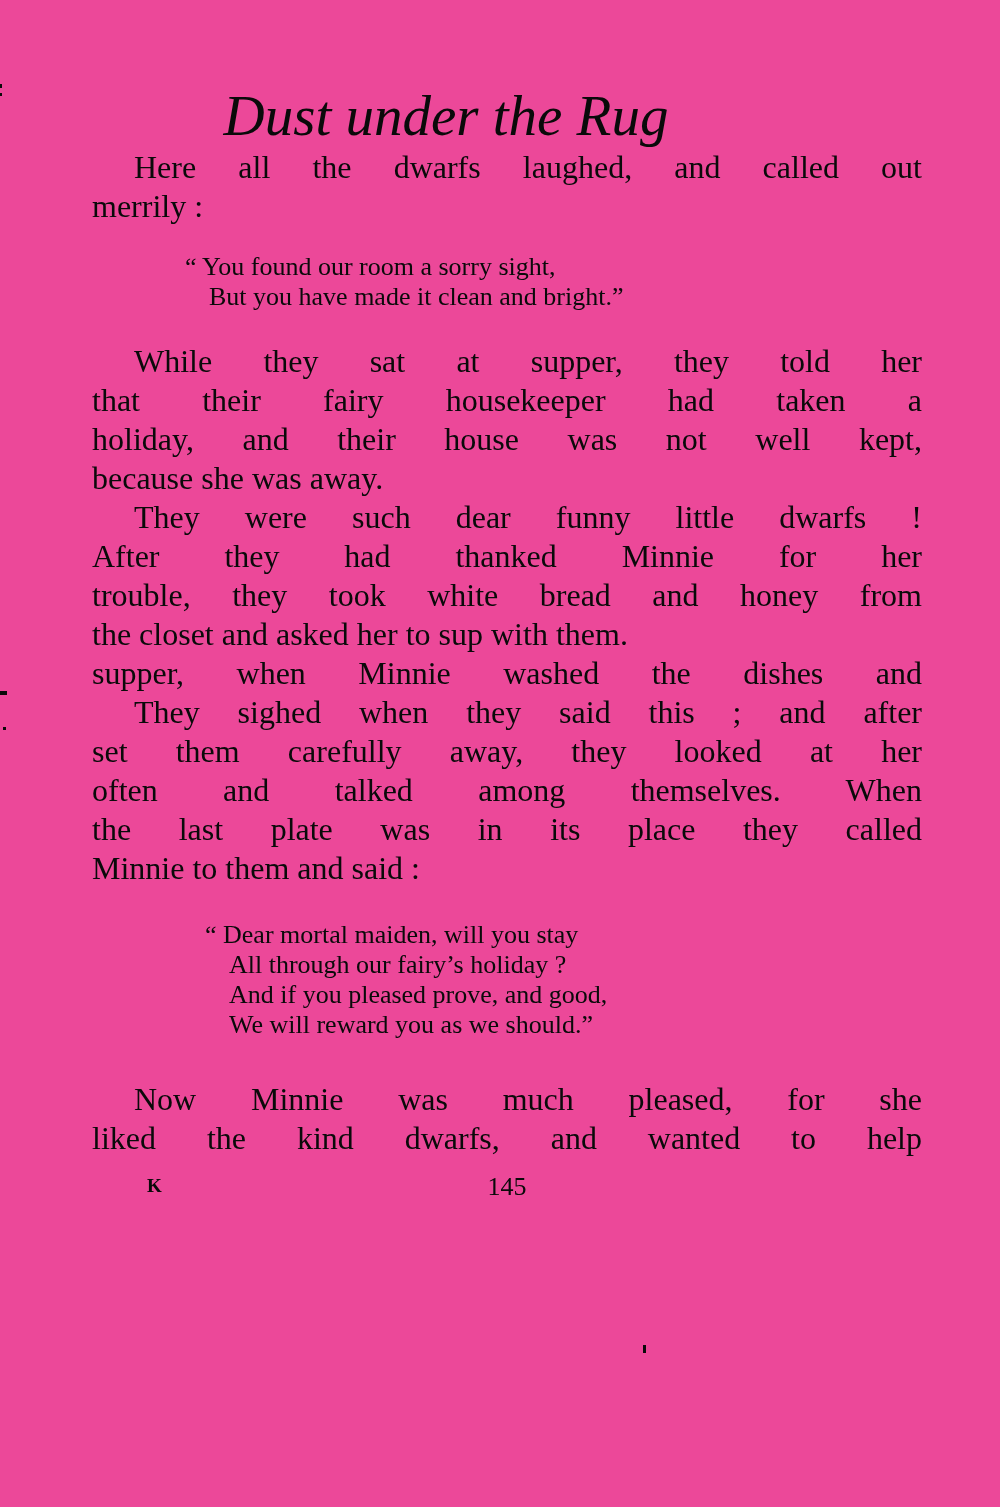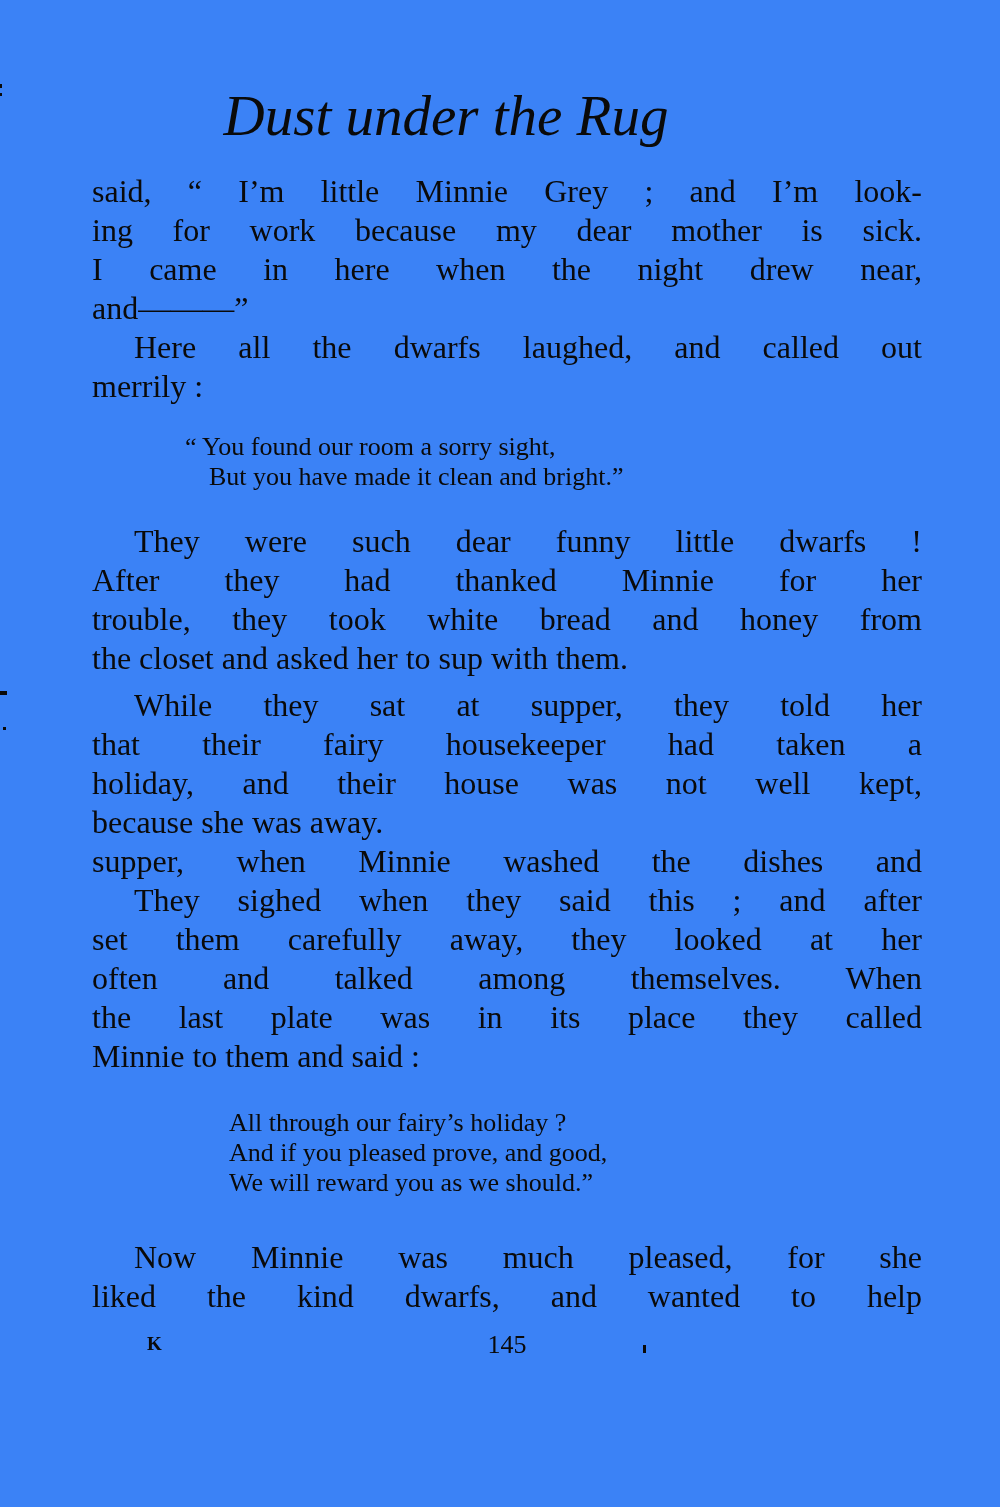--- a/index.html
+++ b/index.html
@@ -4,21 +4,21 @@
 <style>
   html, body {
     margin: 0;
     padding: 0;
     background: #ffffff;
   }
   .page {
     position: relative;
     width: 1000px;
     height: 1507px;
-    background: #3b82f6;
+    background: #ec4899;
     overflow: hidden;
     font-family: "Liberation Serif", serif;
     color: #0a0a0a;
   }
   .text-col {
     margin-left: 92px;
     width: 830px;
   }
   .title {
     margin: 84px 0 0 0;
@@ -102,55 +102,50 @@
   <div class="speck" id="speck-1"></div>
   <div class="speck" id="speck-2"></div>
   <div class="speck" id="speck-3"></div>
   <div class="speck" id="speck-4"></div>
   <div class="speck" id="speck-5"></div>
 
   <div class="text-col">
     <h1 class="title">Dust under the Rug</h1>
 
     <div>
-        <div class="block paragraph block-para-1">
-          <div class="line first">said, “ I’m little Minnie Grey ; and I’m look-</div>
-          <div class="line">ing for work because my dear mother is sick.</div>
-          <div class="line">I came in here when the night drew near,</div>
-          <div class="line">and———”</div>
-        </div>
         <div class="block paragraph indented block-para-2">
           <div class="line first">Here all the dwarfs laughed, and called out</div>
           <div class="line">merrily :</div>
         </div>
         <div class="block verse block-verse-1">
           <div class="line first">“ You found our room a sorry sight,</div>
           <div class="line">But you have made it clean and bright.”</div>
         </div>
+        <div class="block paragraph indented block-para-4">
+          <div class="line first">While they sat at supper, they told her</div>
+          <div class="line">that their fairy housekeeper had taken a</div>
+          <div class="line">holiday, and their house was not well kept,</div>
+          <div class="line">because she was away.</div>
+        </div>
         <div class="block paragraph indented block-para-3">
           <div class="line first">They were such dear funny little dwarfs !</div>
           <div class="line">After they had thanked Minnie for her</div>
           <div class="line">trouble, they took white bread and honey from</div>
           <div class="line">the closet and asked her to sup with them.</div>
-        </div>
-        <div class="block paragraph indented block-para-4">
-          <div class="line first">While they sat at supper, they told her</div>
-          <div class="line">that their fairy housekeeper had taken a</div>
-          <div class="line">holiday, and their house was not well kept,</div>
-          <div class="line">because she was away.</div>
         </div>
         <div class="block paragraph indented block-para-5">
           <div class="line">supper, when Minnie washed the dishes and</div>
           <div class="line first">They sighed when they said this ; and after</div>
           <div class="line">set them carefully away, they looked at her</div>
           <div class="line">often and talked among themselves.  When</div>
           <div class="line">the last plate was in its place they called</div>
           <div class="line">Minnie to them and said :</div>
         </div>
         <div class="block verse block-verse-2">
+          <div class="line first">“ Dear mortal maiden, will you stay</div>
           <div class="line">All through our fairy’s holiday ?</div>
           <div class="line">And if you pleased prove, and good,</div>
           <div class="line">We will reward you as we should.”</div>
         </div>
         <div class="block paragraph indented justify-last block-para-6">
           <div class="line first">Now Minnie was much pleased, for she</div>
           <div class="line">liked the kind dwarfs, and wanted to help</div>
         </div>
       </div>
 

